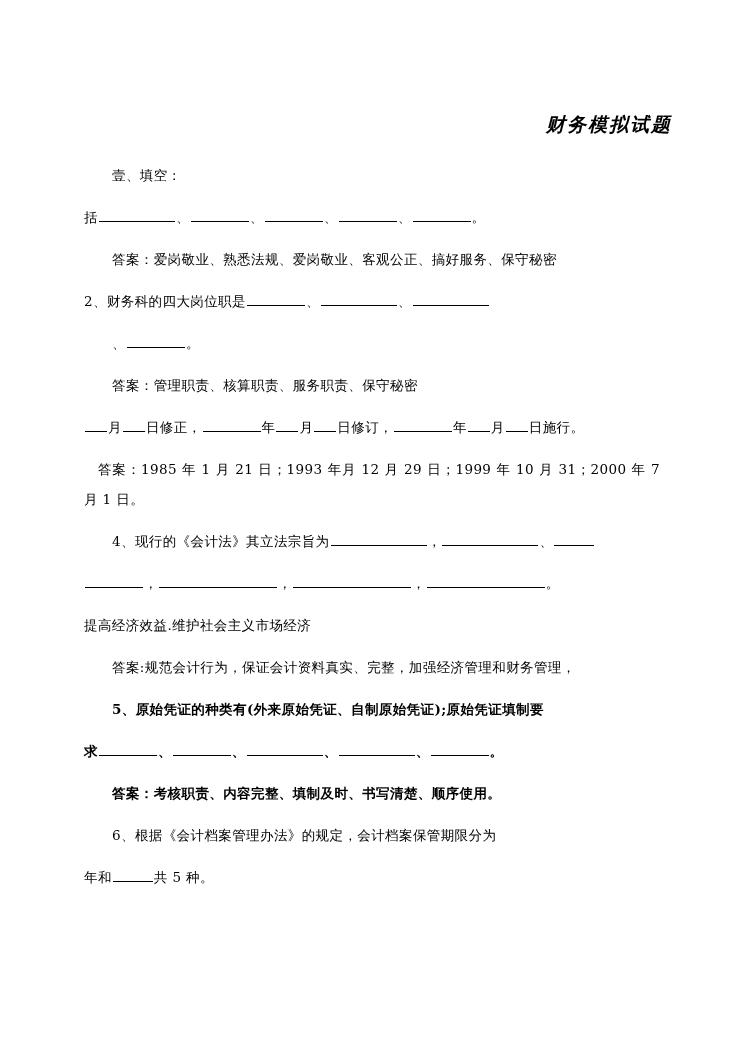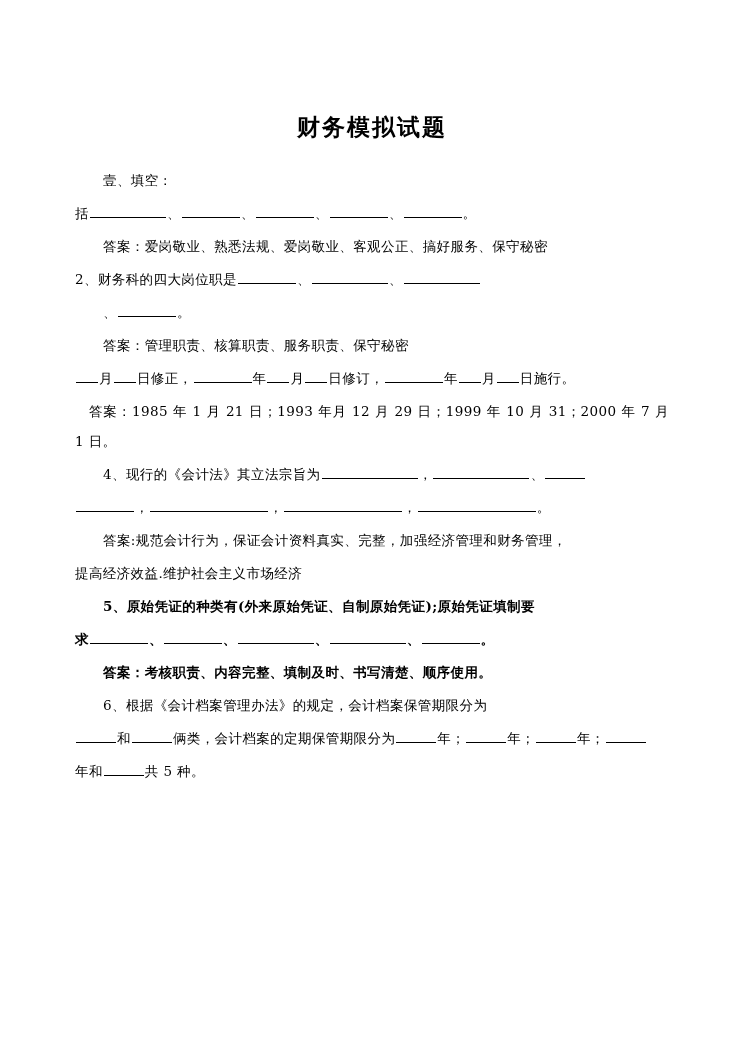--- a/index.html
+++ b/index.html
@@ -17,31 +17,32 @@
   }
   .page {
     position: absolute;
     left: 0; top: 0;
     width: 744px;
     height: 1052px;
     box-sizing: border-box;
     padding: 96px 72px 72px 72px;
   }
   .doc-title {
-    text-align: center;
-    font-size: 23px;
+    text-align: right;
+    font-size: 19px;
     font-weight: bold;
     letter-spacing: 2px;
     margin: 16px 0 22px 0;
     font-family: "DejaVu Serif", "Liberation Serif", serif;
+    font-style: italic;
   }
   .para {
     font-size: 13.5px;
     line-height: 30px;
-    margin: 3px;
+    margin: 12px;
     text-align: justify;
     letter-spacing: 0.4px;
   }
   .indent {
     text-indent: 28px;
   }
   .indent-sm {
     text-indent: 14px;
   }
   .bold {
@@ -87,30 +88,27 @@
     <span class="blank b-xs"></span><span>月</span><span class="blank b-xs"></span><span>日修正，</span><span class="blank b-m"></span><span>年</span><span class="blank b-xs"></span><span>月</span><span class="blank b-xs"></span><span>日修订，</span><span class="blank b-m"></span><span>年</span><span class="blank b-xs"></span><span>月</span><span class="blank b-xs"></span><span>日施行。</span>
   </p>
   <p class="para indent-sm">答案：1985 年 1 月 21 日；1993 年月 12 月 29 日；1999 年 10 月 31；2000 年 7 月 1 日。</p>
 
   <p class="para indent">
     <span>4、现行的《会计法》其立法宗旨为</span><span class="blank b-xl"></span>，<span class="blank b-xl"></span>、<span class="blank b-s"></span>
   </p>
   <p class="para">
     <span class="blank b-m"></span>，<span class="blank b-xxl"></span>，<span class="blank b-xxl"></span>，<span class="blank b-xxl"></span><span>。</span>
   </p>
+  <p class="para">提高经济效益.维护社会主义市场经济</p>
   <p class="para indent">答案:规范会计行为，保证会计资料真实、完整，加强经济管理和财务管理，</p>
-  <p class="para">提高经济效益.维护社会主义市场经济</p>
 
   <p class="para indent bold">5、原始凭证的种类有(外来原始凭证、自制原始凭证);原始凭证填制要</p>
   <p class="para bold">
     <span>求</span><span class="blank b-m"></span>、<span class="blank b-m"></span>、<span class="blank b-l"></span>、<span class="blank b-l"></span>、<span class="blank b-m"></span><span>。</span>
   </p>
   <p class="para indent bold">答案：考核职责、内容完整、填制及时、书写清楚、顺序使用。</p>
 
   <p class="para indent">6、根据《会计档案管理办法》的规定，会计档案保管期限分为</p>
   <p class="para">
-    <span class="blank b-s"></span><span>和</span><span class="blank b-s"></span><span>俩类，会计档案的定期保管期限分为</span><span class="blank b-s"></span><span>年；</span><span class="blank b-s"></span><span>年；</span><span class="blank b-s"></span><span>年；</span><span class="blank b-s"></span>
-  </p>
-  <p class="para">
     <span>年和</span><span class="blank b-s"></span><span>共 5 种。</span>
   </p>
 
 </div>
 
 </body></html>

